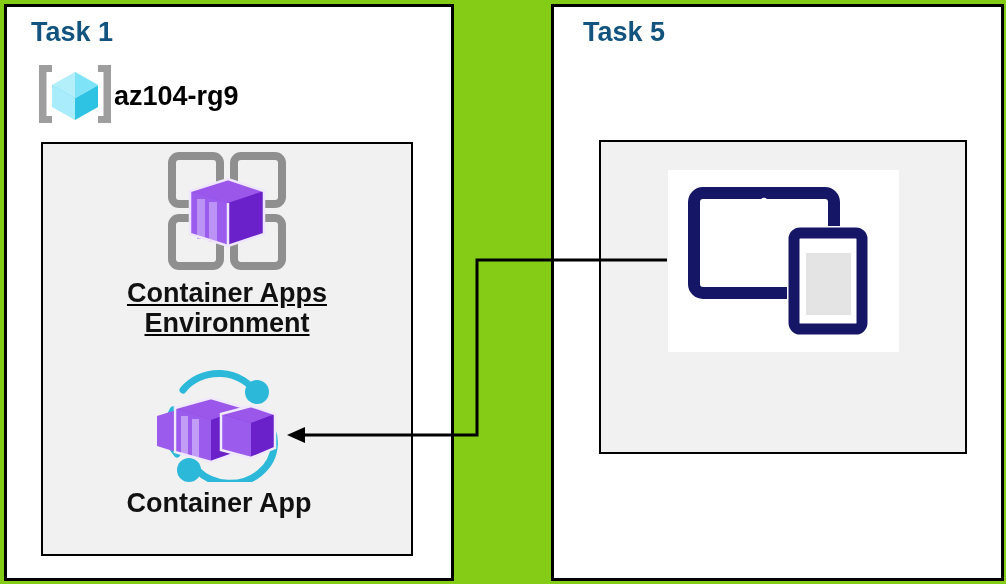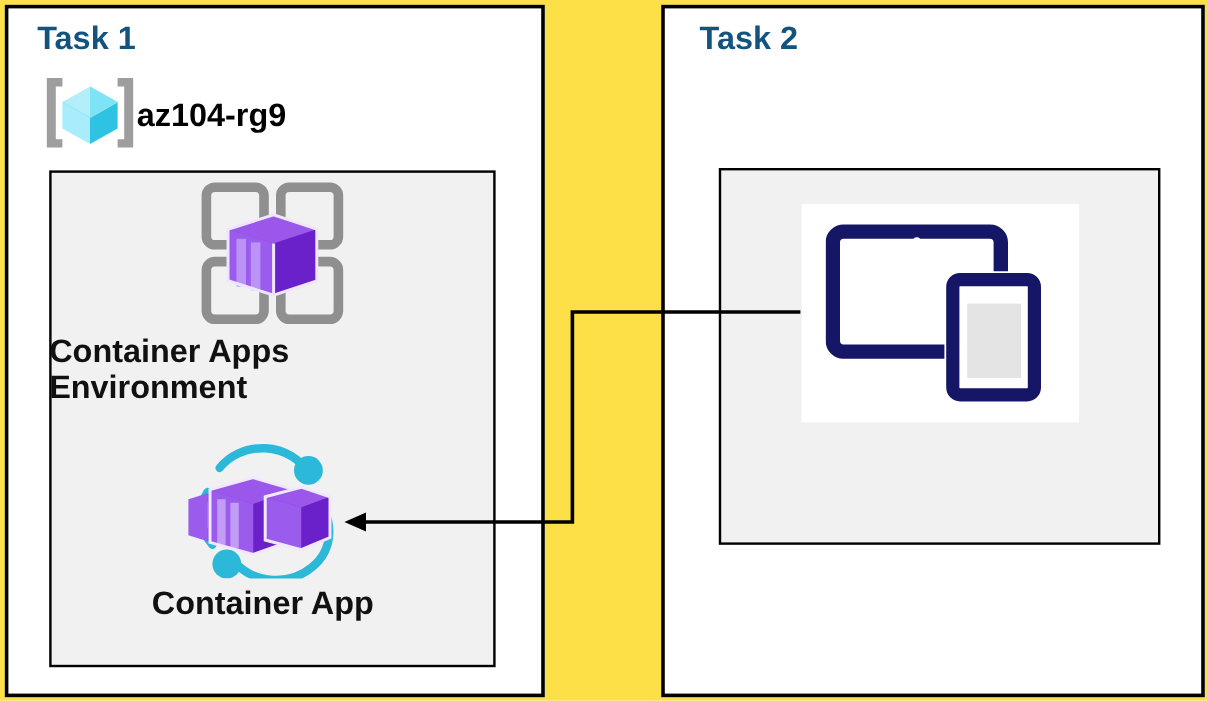--- a/index.html
+++ b/index.html
@@ -7,21 +7,21 @@
     padding: 0;
     background: #ffffff;
   }
   body {
     font-family: "Liberation Sans", sans-serif;
   }
   #canvas {
     position: relative;
     width: 1006px;
     height: 584px;
-    background: #fde047;
+    background: #84cc16;
     overflow: hidden;
   }
 
   
   .task-box {
     position: absolute;
     border: 3px solid #000000;
     background: #ffffff;
     box-sizing: border-box;
   }
@@ -63,20 +63,22 @@
   }
   #task1-inner { left: 41px;  top: 142px; width: 372px; height: 414px; }
   #task2-inner { left: 599px; top: 140px; width: 368px; height: 314px; }
 
   
   #cae-block {
     position: absolute;
     left: 41px;
     top: 150px;
     width: 372px;
+    text-align: center;
+    text-decoration: underline;
   }
   #cae-icon-wrap {
     display: flex;
     justify-content: center;
   }
   .node-label {
     font-size: 27px;
     font-weight: bold;
     color: #111111;
     line-height: 1.12;
@@ -223,21 +225,21 @@
           <path d="M82 44 L112 53 L112 88 L82 80 Z" fill="#9b5ced"></path>
           <path d="M82 44 L112 36 L136 44 L136 78 L112 88 L82 80 Z" fill="none" stroke="#f0e8fd" stroke-width="2.5"></path>
         </g>
       </svg>
     </div>
     <div class="node-label">Container App</div>
   </div>
 
   <div id="task2-box" class="task-box"></div>
 
-  <div id="task2-title" class="task-title">Task 2</div>
+  <div id="task2-title" class="task-title">Task 5</div>
 
   <div id="task2-inner" class="inner-panel"></div>
 
   <div id="tv-block">
     <div id="tv-icon-bg">
       <span>
         <svg width="190" height="160" viewBox="0 0 190 160" aria-hidden="true">
 
           <rect x="6" y="14" width="140" height="100" rx="9" ry="9" fill="none" stroke="#161667" stroke-width="12"></rect>
           <circle cx="76" cy="22" r="3.2" fill="#ffffff"></circle>

